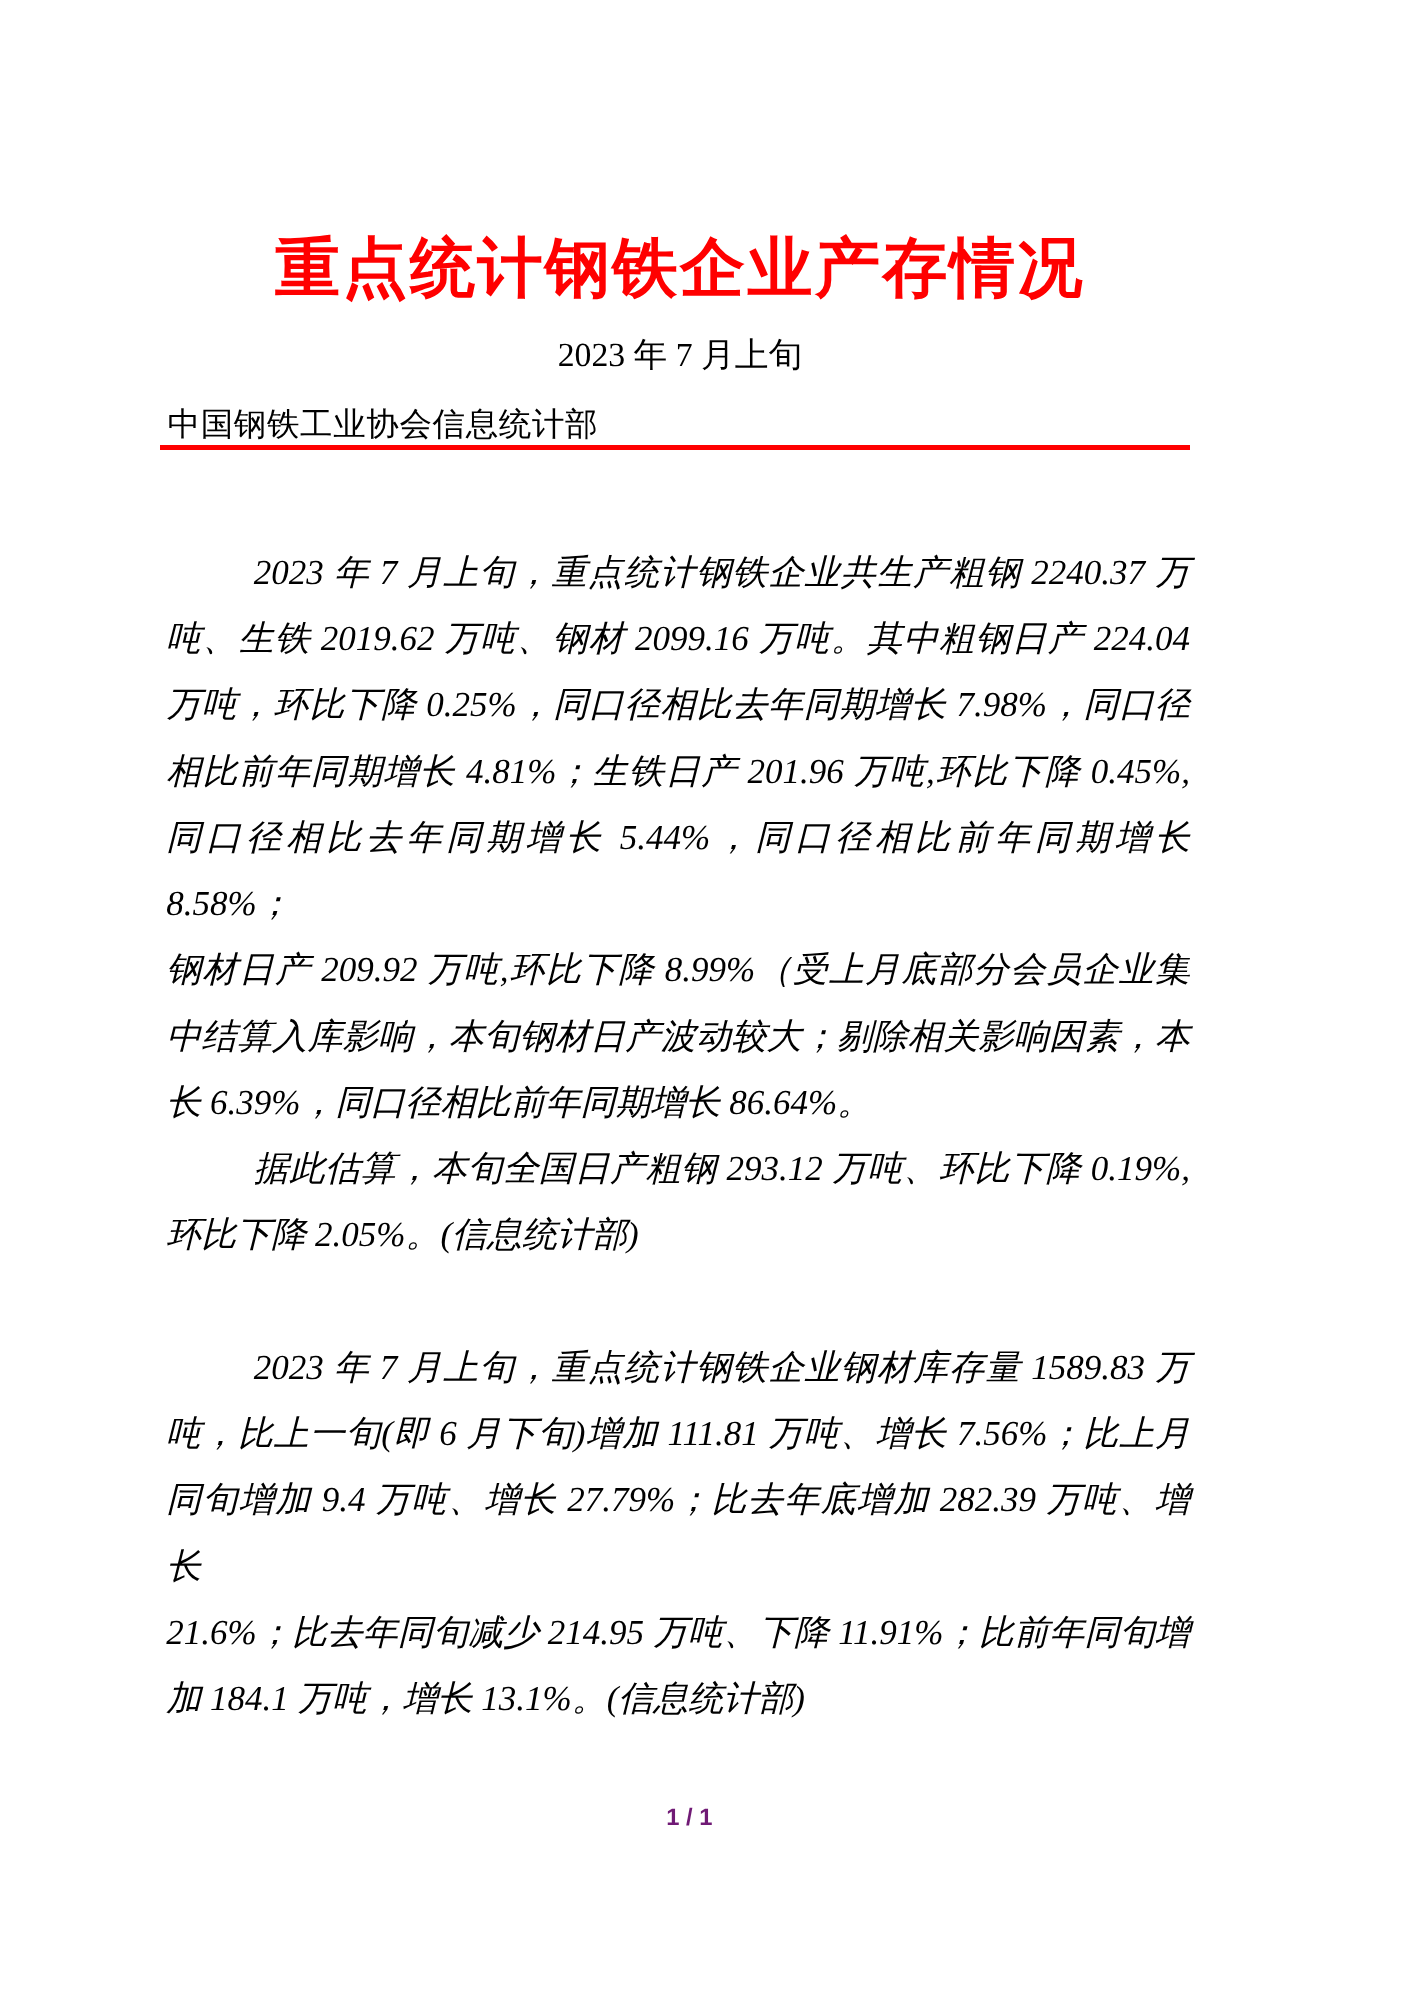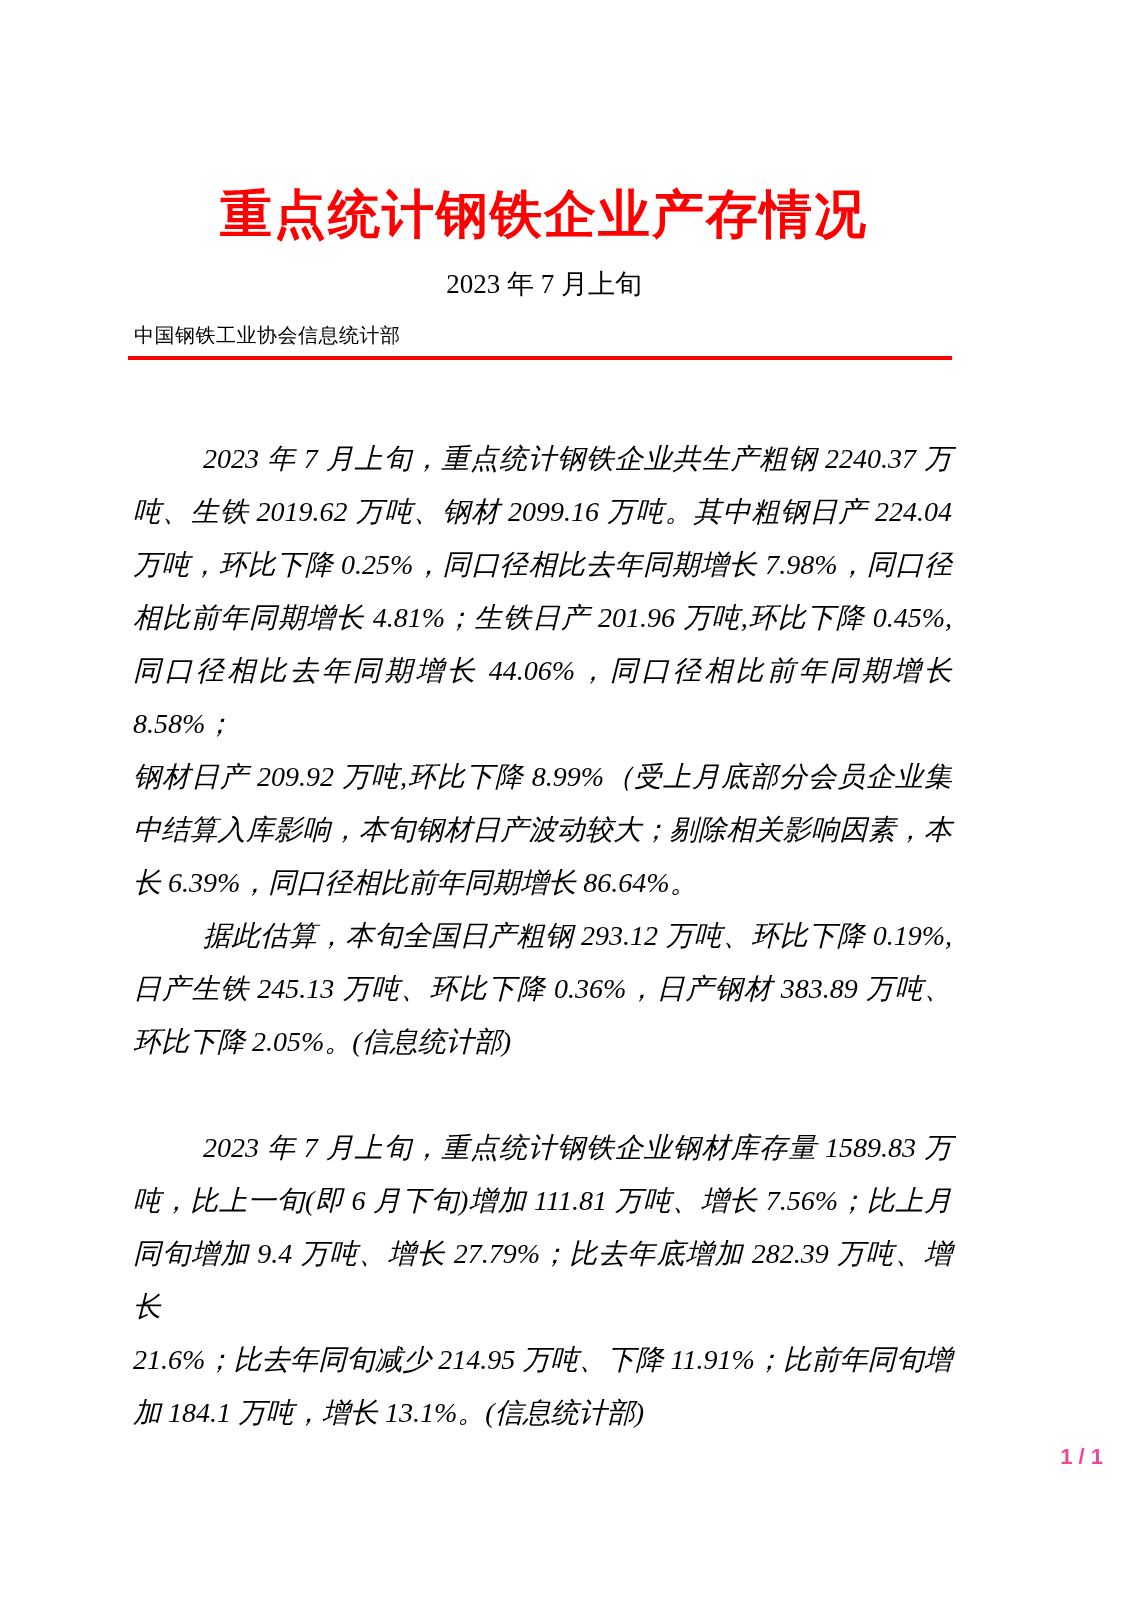--- a/index.html
+++ b/index.html
@@ -35,21 +35,21 @@
     left: 133px;
     width: 822px;
     text-align: center;
     font-size: 27px;
     color: #000000;
   }
   .doc-byline {
     position: absolute;
     top: 322px;
     left: 134px;
-    font-size: 20px;
+    font-size: 26px;
     color: #000000;
     letter-spacing: 0.5px;
   }
   .header-rule {
     position: absolute;
     top: 356px;
     left: 128px;
     width: 824px;
     height: 4px;
     background: #FF0000;
@@ -66,25 +66,25 @@
   .doc-body .para { margin: 0; }
   .doc-body .para.gap-above { margin-top: 53px; }
   .ln { white-space: normal; font-style: italic; }
   .ln.fill { text-align: justify; text-align-last: justify; }
   .ln.indent { padding-left: 70px; }
   .page-number {
     position: absolute;
     top: 1444px;
     left: 0;
     width: 1103px;
-    text-align: right;
+    text-align: center;
     font-family: "Liberation Sans", "DejaVu Sans", sans-serif;
     font-weight: 700;
-    font-size: 22px;
-    color: #ec4899;
+    font-size: 19px;
+    color: #701a75;
   }
 </style>
 </head>
 <body>
 
 <div class="page">
 
   <div class="doc-title">重点统计钢铁企业产存情况</div>
 
   <div class="doc-subtitle">2023 年 7 月上旬</div>
@@ -93,29 +93,28 @@
 
   <div class="header-rule"></div>
 
   <div class="doc-body">
 
     <div class="para">
       <div class="ln fill indent">2023 年 7 月上旬，重点统计钢铁企业共生产粗钢 2240.37 万</div>
       <div class="ln fill">吨、生铁 2019.62 万吨、钢材 2099.16 万吨。其中粗钢日产 224.04</div>
       <div class="ln fill">万吨，环比下降 0.25%，同口径相比去年同期增长 7.98%，同口径</div>
       <div class="ln fill">相比前年同期增长 4.81%；生铁日产 201.96 万吨,环比下降 0.45%,</div>
-      <div class="ln fill">同口径相比去年同期增长 44.06%，同口径相比前年同期增长 8.58%；</div>
+      <div class="ln fill">同口径相比去年同期增长 5.44%，同口径相比前年同期增长 8.58%；</div>
       <div class="ln fill">钢材日产 209.92 万吨,环比下降 8.99%（受上月底部分会员企业集</div>
       <div class="ln fill">中结算入库影响，本旬钢材日产波动较大；剔除相关影响因素，本</div>
       <div class="ln">长 6.39%，同口径相比前年同期增长 86.64%。</div>
     </div>
 
     <div class="para">
       <div class="ln fill indent">据此估算，本旬全国日产粗钢 293.12 万吨、环比下降 0.19%,</div>
-      <div class="ln fill">日产生铁 245.13 万吨、环比下降 0.36%，日产钢材 383.89 万吨、</div>
       <div class="ln">环比下降 2.05%。(信息统计部)</div>
     </div>
 
     <div class="para gap-above">
       <div class="ln fill indent">2023 年 7 月上旬，重点统计钢铁企业钢材库存量 1589.83 万</div>
       <div class="ln fill">吨，比上一旬(即 6 月下旬)增加 111.81 万吨、增长 7.56%；比上月</div>
       <div class="ln fill">同旬增加 9.4 万吨、增长 27.79%；比去年底增加 282.39 万吨、增长</div>
       <div class="ln fill">21.6%；比去年同旬减少 214.95 万吨、下降 11.91%；比前年同旬增</div>
       <div class="ln">加 184.1 万吨，增长 13.1%。(信息统计部)</div>
     </div>

